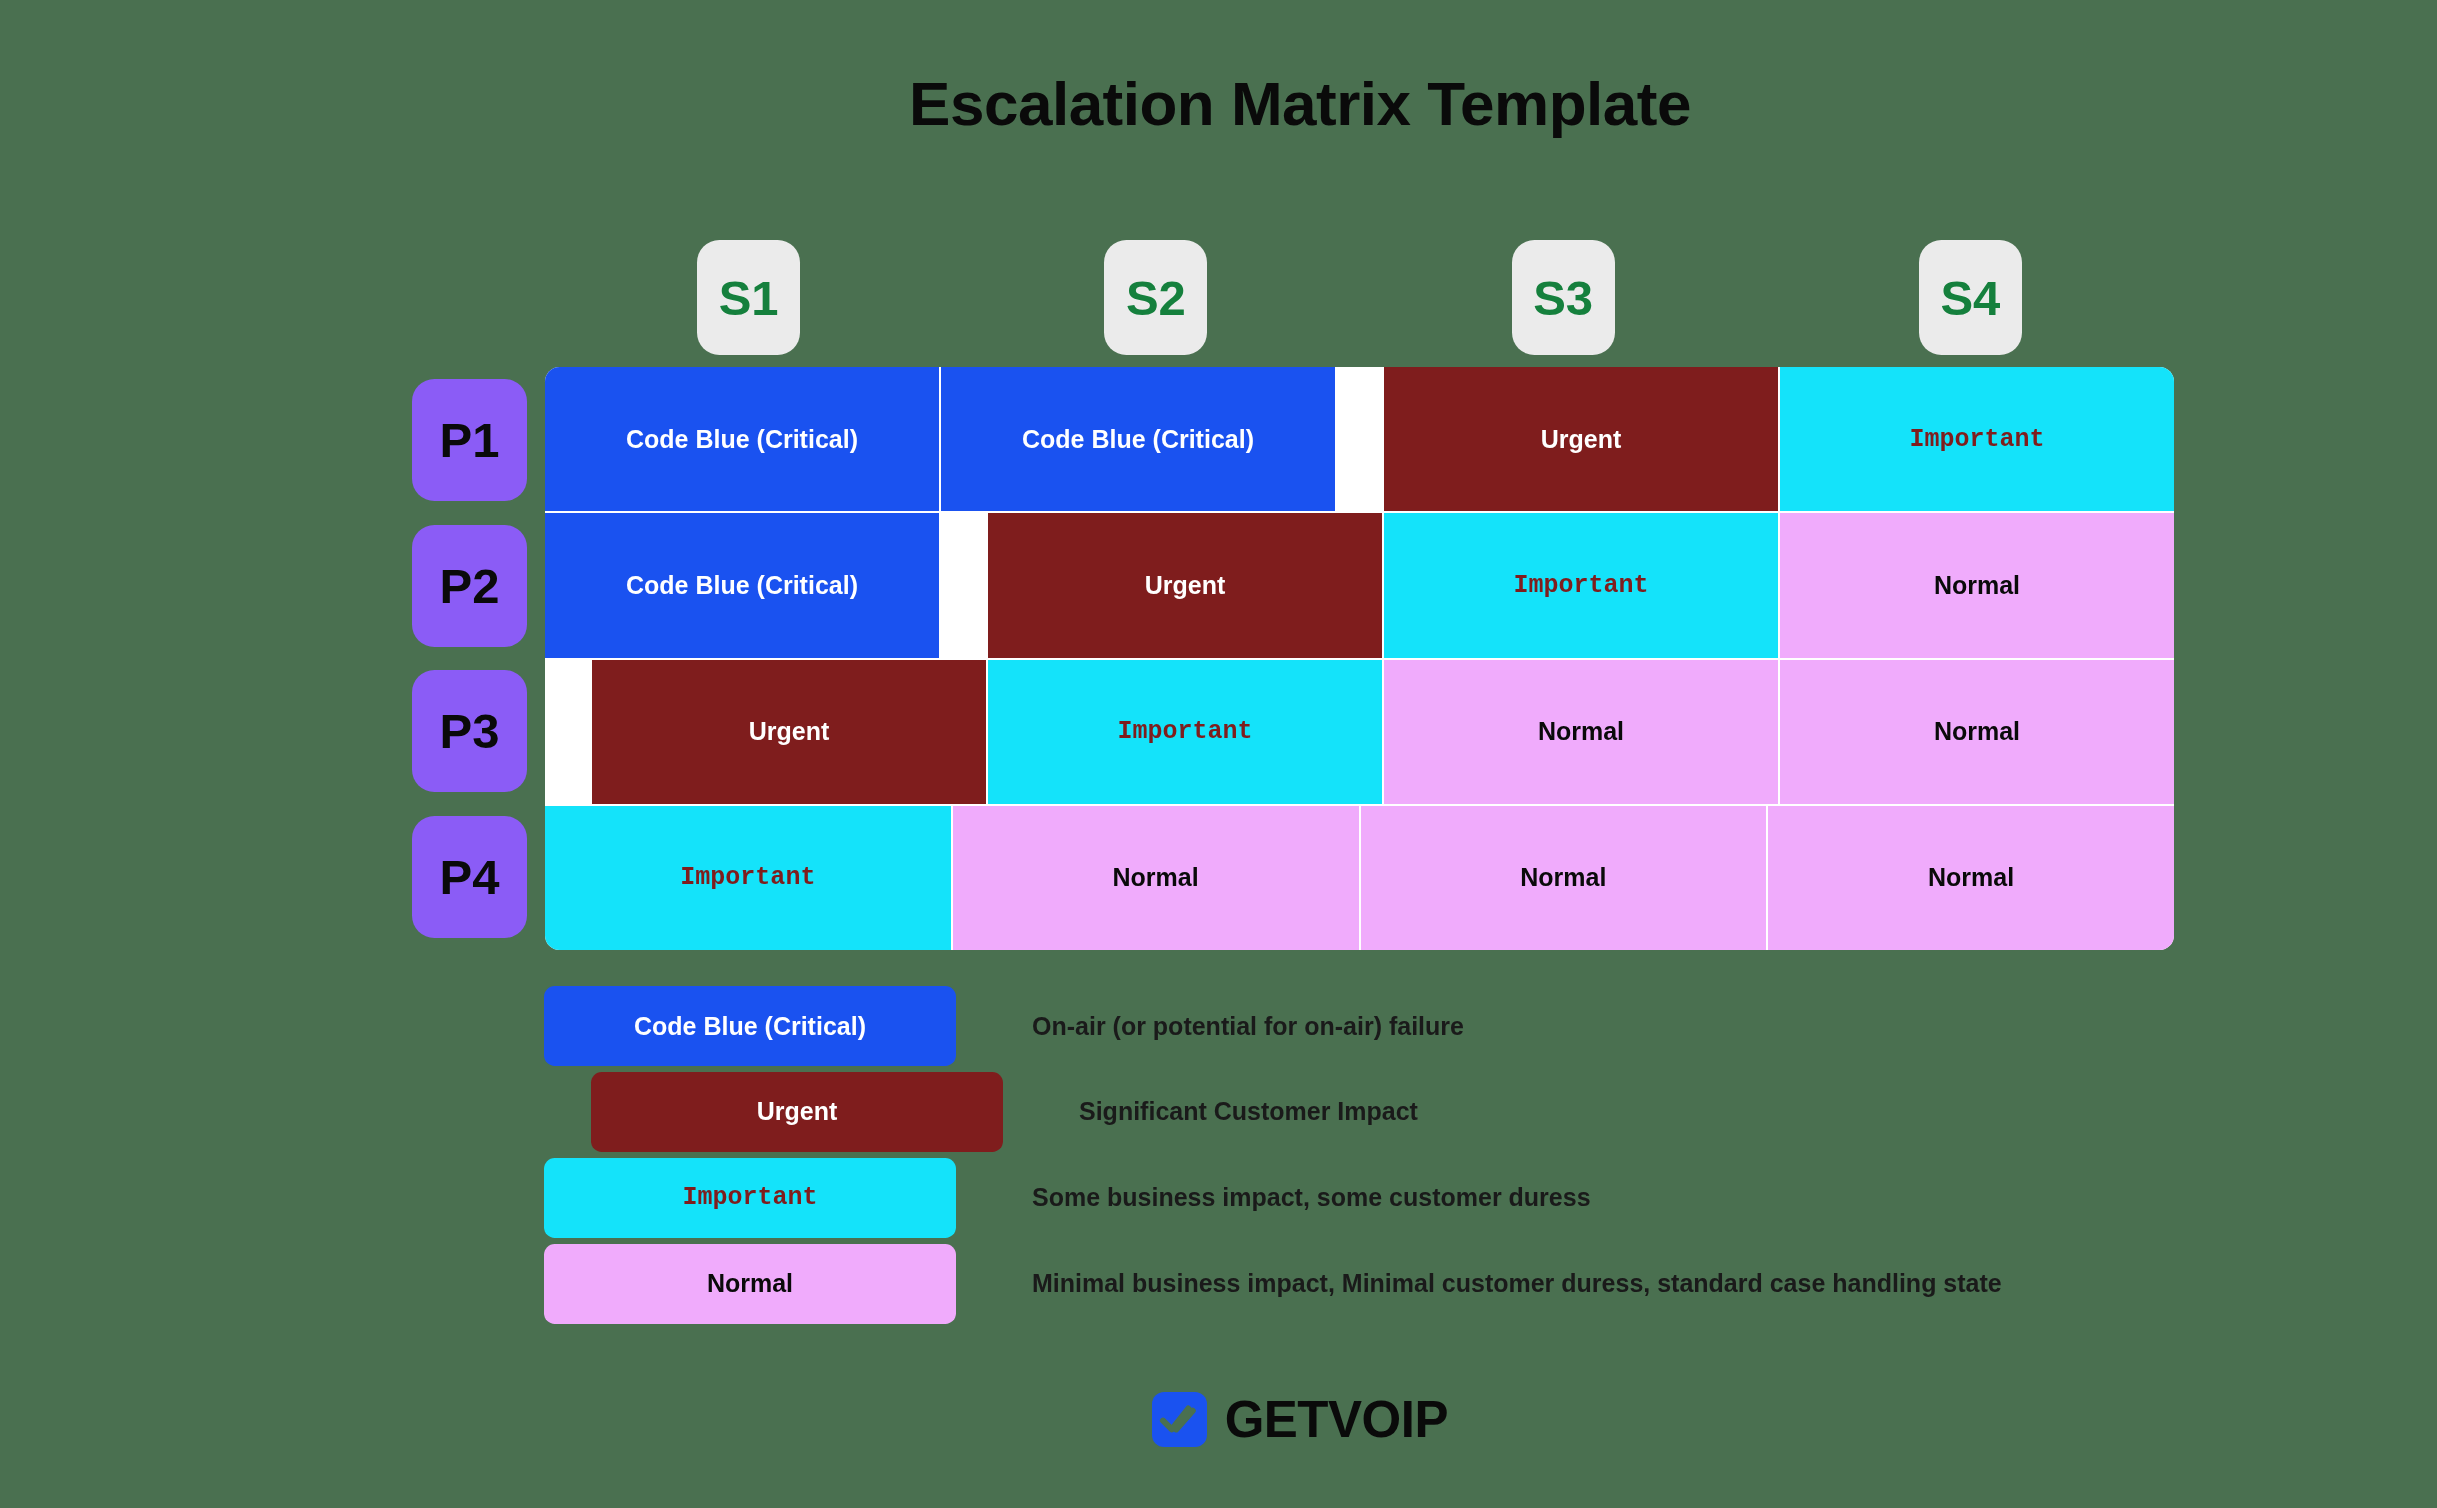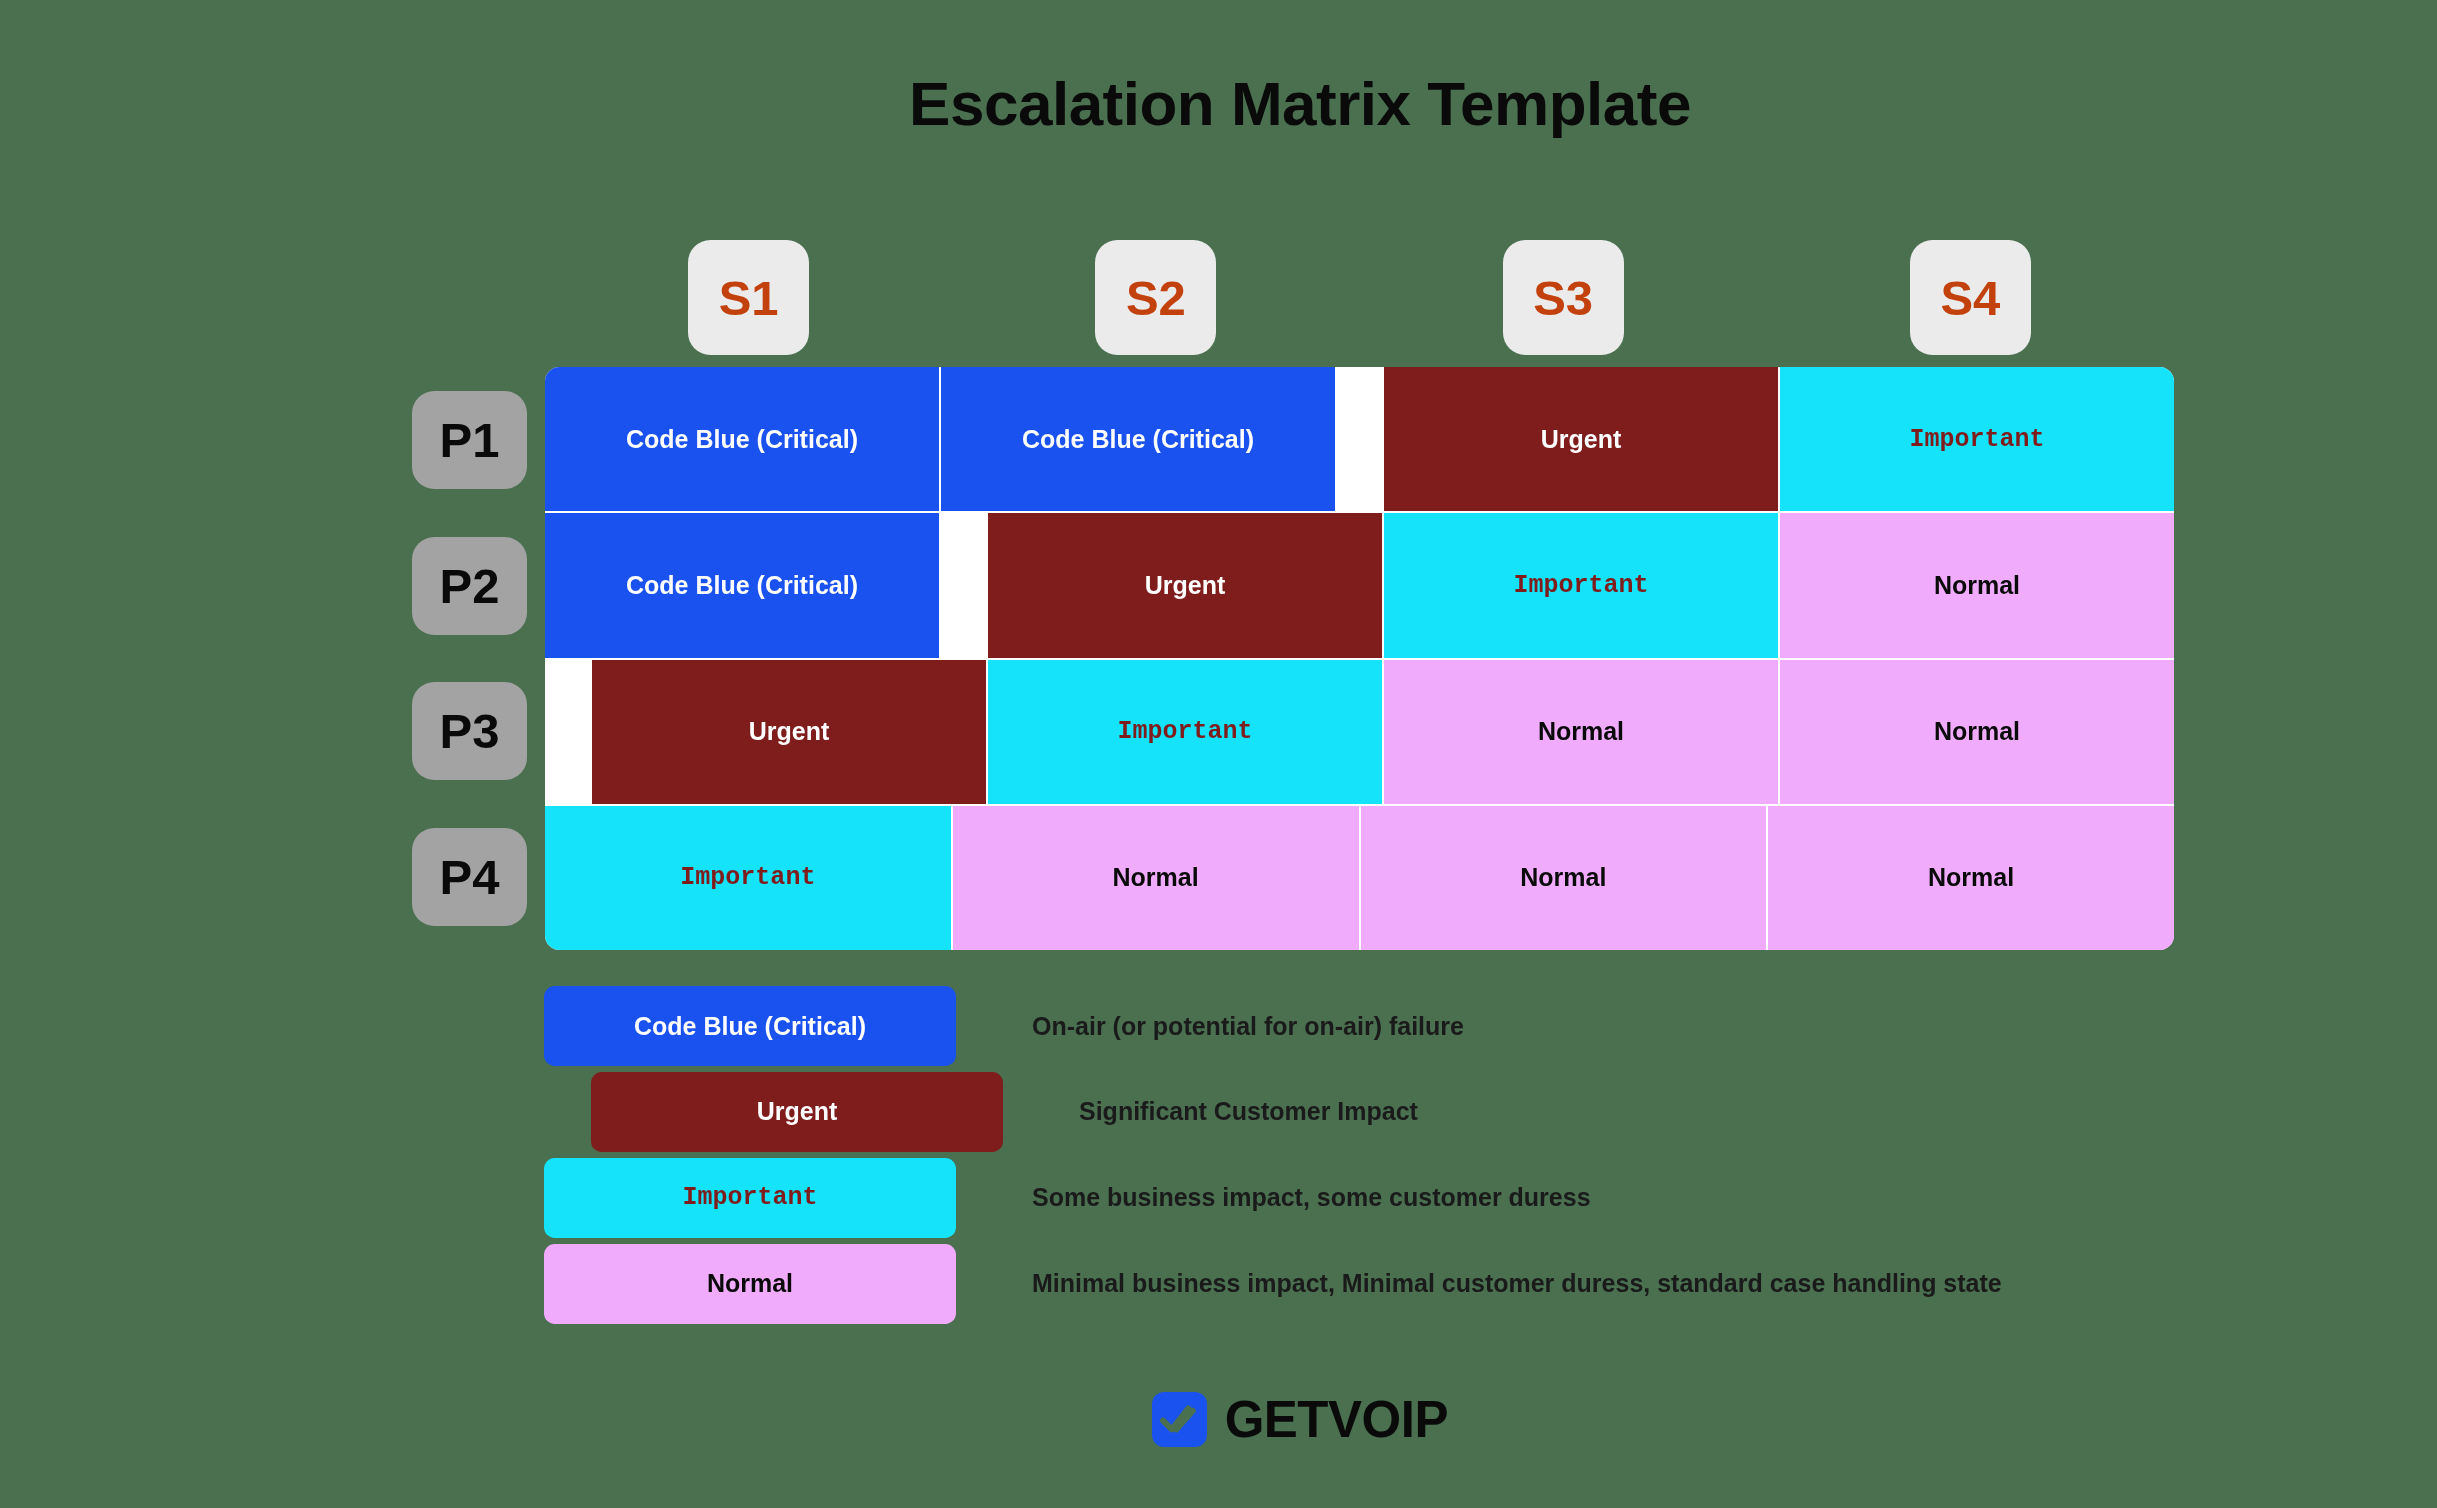--- a/index.html
+++ b/index.html
@@ -36,52 +36,52 @@
     left: 545px;
     width: 1629px;
     display: flex;
   }
   .col-head-cell {
     flex: 1 1 0;
     display: flex;
     justify-content: center;
   }
   .col-head-box {
-    width: 121px;
+    width: 103px;
     height: 115px;
     background: #ebebeb;
     border-radius: 22.4px;
     display: flex;
     align-items: center;
     justify-content: center;
     font-size: 49px;
     font-weight: 700;
-    color: #c2410c;
+    color: #15803d;
   }
 
   
   .row-labels {
     position: absolute;
     top: 367px;
     left: 412px;
     width: 115px;
     height: 583px;
     display: flex;
     flex-direction: column;
   }
   .row-label-slot {
     flex: 1 1 0;
     display: flex;
     align-items: center;
     justify-content: center;
   }
   .row-label-box {
     width: 115px;
-    height: 98px;
-    background: #a3a3a3;
+    height: 122px;
+    background: #8b5cf6;
     border-radius: 22.4px;
     display: flex;
     align-items: center;
     justify-content: center;
     font-size: 49px;
     font-weight: 700;
     color: #0a0a0a;
   }
 
   

